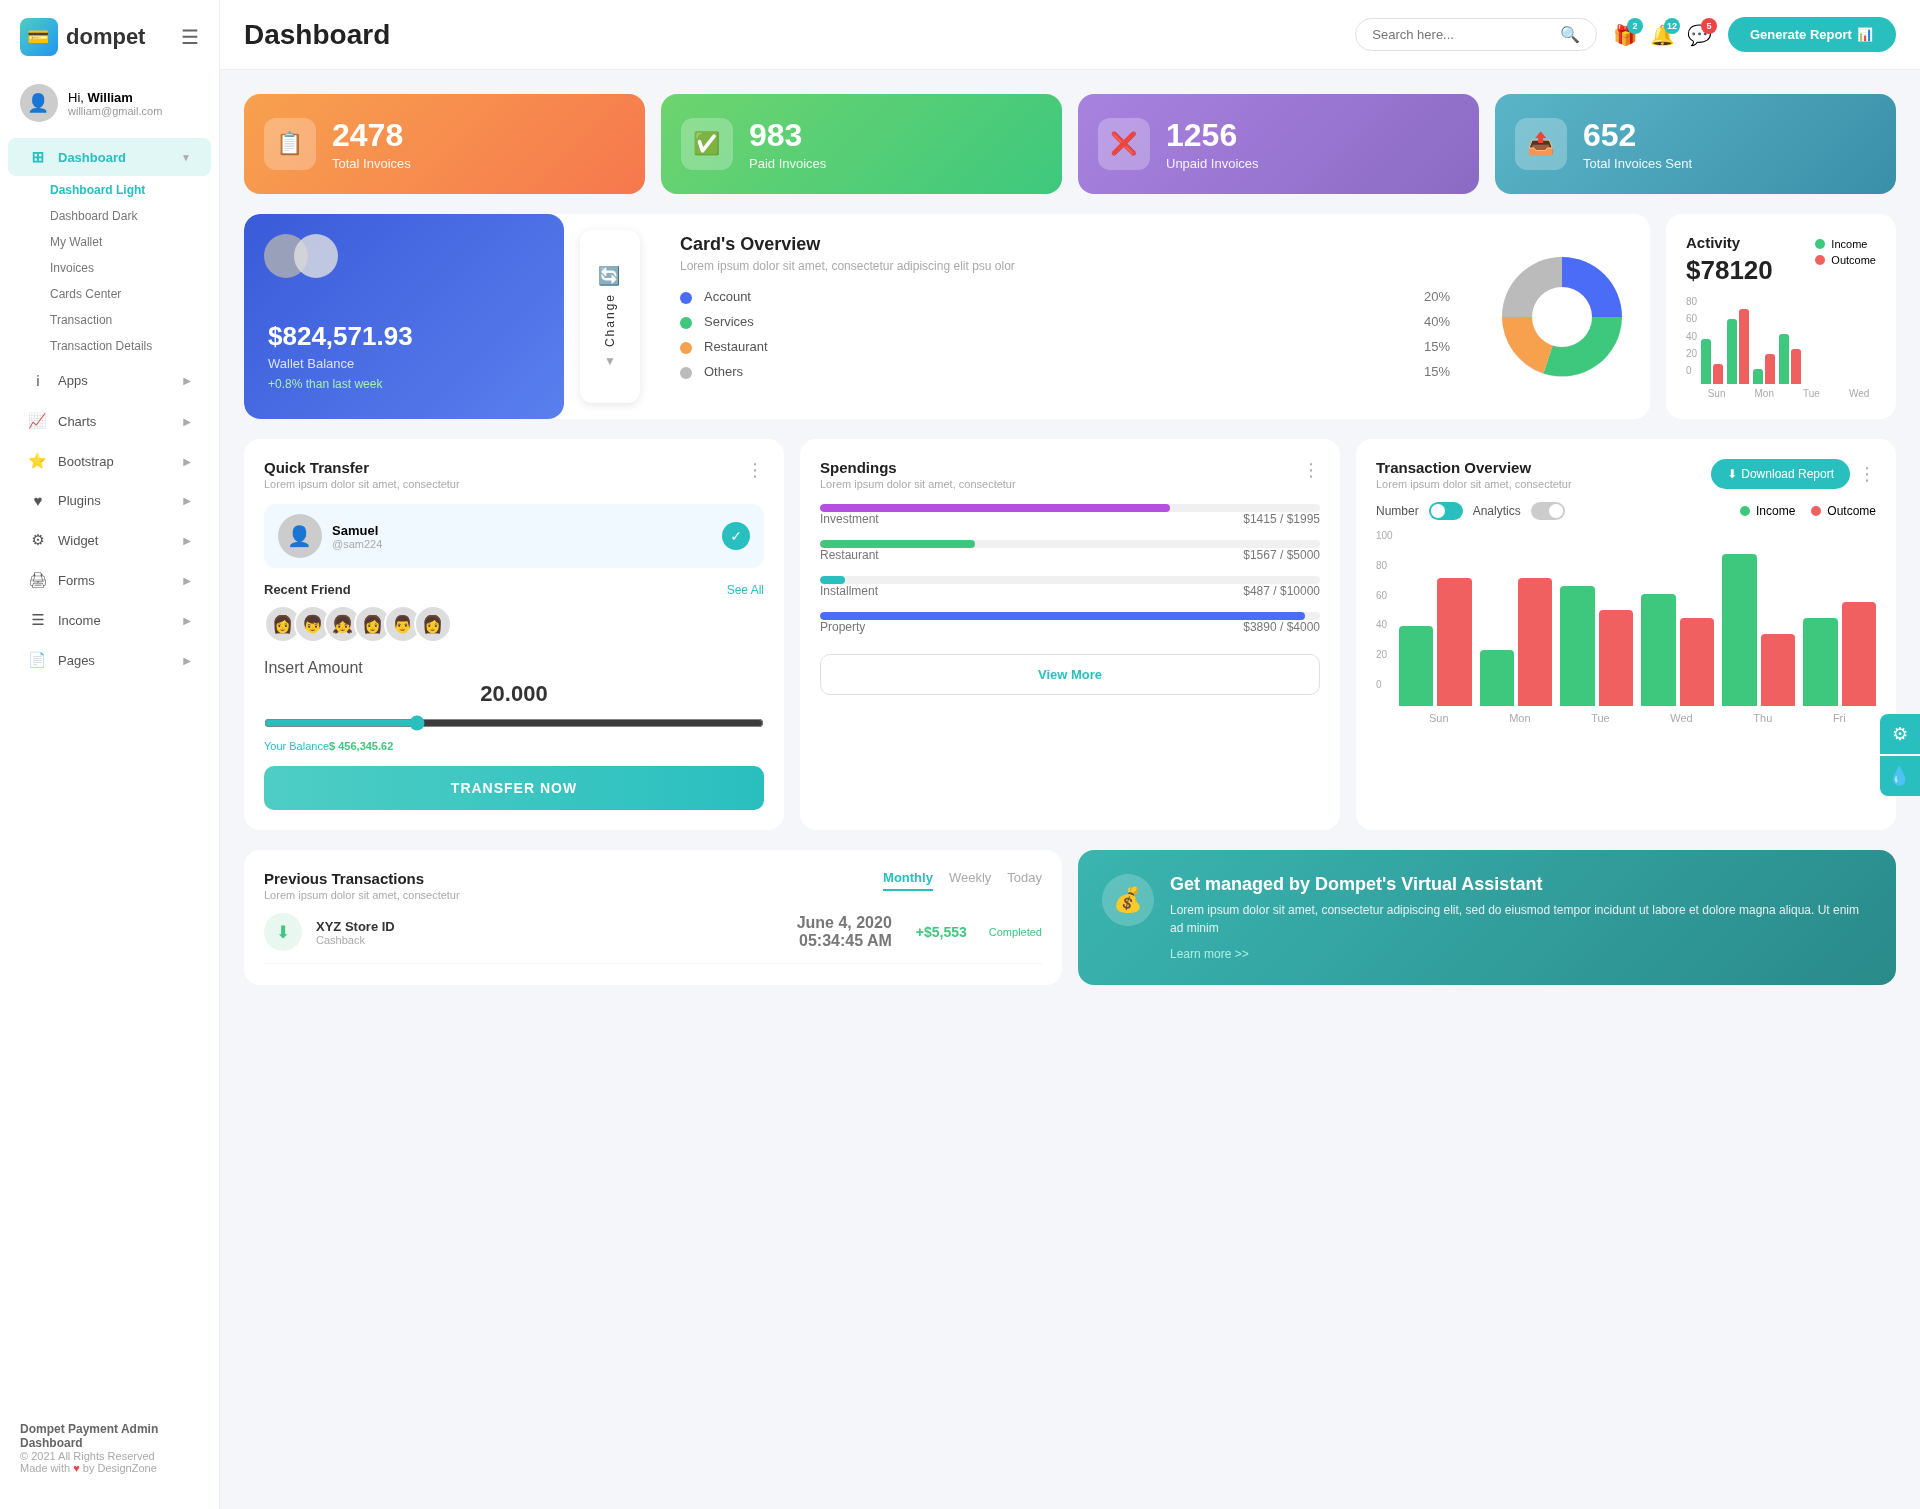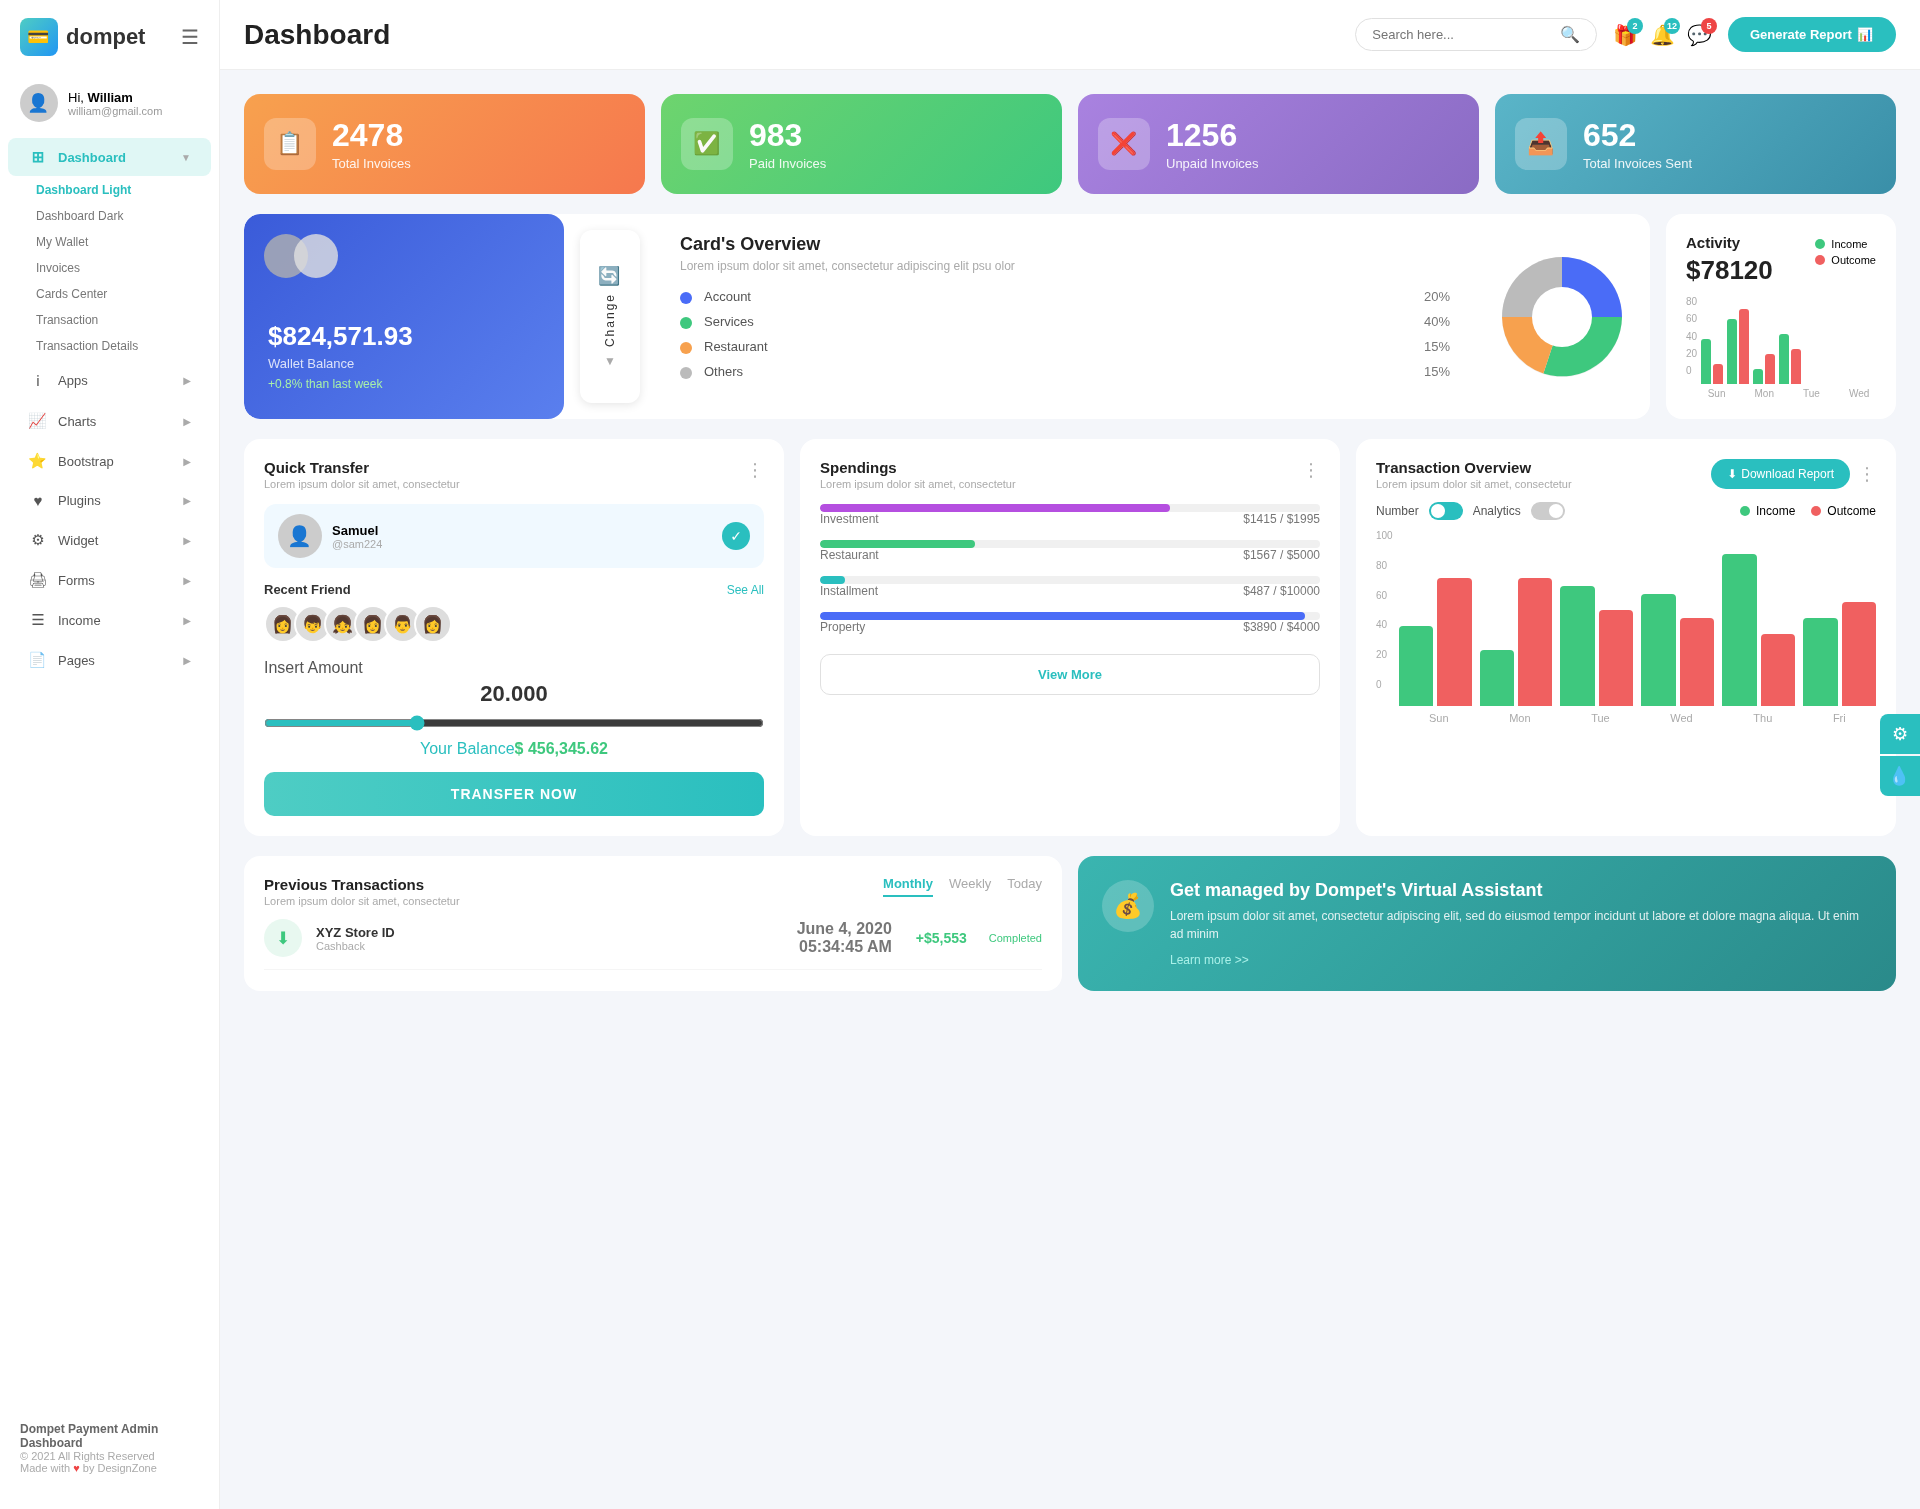--- a/index.html
+++ b/index.html
@@ -11,21 +11,21 @@
     .logo-icon { width: 38px; height: 38px; background: linear-gradient(135deg, #4ecdc4, #2196f3); border-radius: 8px; display: flex; align-items: center; justify-content: center; color: #fff; font-size: 18px; }
     .logo-text { font-size: 22px; font-weight: 700; color: #333; }
     .hamburger { margin-left: auto; cursor: pointer; font-size: 20px; color: #666; }
     .user-section { display: flex; align-items: center; gap: 10px; padding: 10px 20px 15px; }
     .avatar { width: 38px; height: 38px; border-radius: 50%; background: #ccc; overflow: hidden; display: flex; align-items: center; justify-content: center; font-size: 18px; }
     .user-email { font-size: 11px; color: #999; }
     .nav-item { display: flex; align-items: center; gap: 10px; padding: 10px 20px; cursor: pointer; color: #555; font-size: 13px; border-radius: 8px; margin: 1px 8px; transition: background 0.15s; }
     .nav-item.active { background: #e0f7f5; color: #2abfbf; font-weight: 600; }
     .nav-item .arrow { margin-left: auto; font-size: 10px; color: #aaa; }
     .nav-icon { width: 20px; text-align: center; font-size: 15px; }
-    .sub-nav { padding-left: 16px; }
+    .sub-nav { padding-left: 30px; }
     .sub-nav-item { padding: 6px 20px; color: #777; cursor: pointer; font-size: 12px; }
     .sub-nav-item.active { color: #2abfbf; font-weight: 600; }
     .sidebar-footer { margin-top: auto; padding: 15px 20px; font-size: 11px; color: #aaa; }
     .sidebar-footer-title { font-weight: 600; color: #666; font-size: 12px; }
     .heart { color: #e44; }
 
     
     .main { flex: 1; display: flex; flex-direction: column; overflow: hidden; }
     .topbar { background: #fff; display: flex; align-items: center; padding: 0 24px; height: 70px; border-bottom: 1px solid #eee; gap: 16px; min-height: 70px; }
     .page-title { font-size: 28px; font-weight: 700; color: #222; margin-right: auto; }
@@ -104,21 +104,21 @@
     .recent-friends-header { display: flex; justify-content: space-between; align-items: center; margin-bottom: 8px; }
     .recent-friends-title { font-size: 13px; font-weight: 600; color: #333; }
     .see-more { font-size: 12px; color: #2abfbf; cursor: pointer; }
     .friend-avatars { display: flex; gap: -6px; }
     .friend-avatar { width: 38px; height: 38px; border-radius: 50%; background: #ddd; border: 2px solid #fff; margin-right: -8px; font-size: 17px; display: flex; align-items: center; justify-content: center; overflow: hidden; }
     .amount-section { margin-top: 16px; }
     .amount-label { font-size: 16px; color: #555; }
     .amount-value { font-size: 22px; font-weight: 700; color: #333; text-align: center; margin-top: 4px; }
     .slider-wrap { margin-top: 8px; }
     .slider { width: 100%; accent-color: #2abfbf; }
-    .balance-row { display: flex; justify-content: center; font-size: 16px; margin-top: 6px; }
+    .balance-row { display: flex; justify-content: flex-start; font-size: 11px; margin-top: 6px; }
     .balance-label { color: #2abfbf; }
     .balance-value { color: #3ec87e; font-weight: 600; }
     .transfer-btn { width: 100%; background: linear-gradient(90deg, #4ecdc4, #2abfbf); color: #fff; border: none; border-radius: 10px; padding: 14px; font-size: 14px; font-weight: 700; cursor: pointer; margin-top: 14px; letter-spacing: 1px; }
 
     
     .spending-item { margin-top: 14px; }
     .spending-header { display: flex; justify-content: space-between; font-size: 12px; color: #777; margin-bottom: 4px; }
     .spending-bar-bg { height: 8px; background: #f0f0f0; border-radius: 4px; overflow: hidden; }
     .spending-bar { height: 8px; border-radius: 4px; }
     .view-more-btn { width: 100%; border: 1.5px solid #e0e0e0; border-radius: 10px; padding: 12px; font-size: 13px; color: #2abfbf; background: #fff; cursor: pointer; margin-top: 16px; font-weight: 600; }

